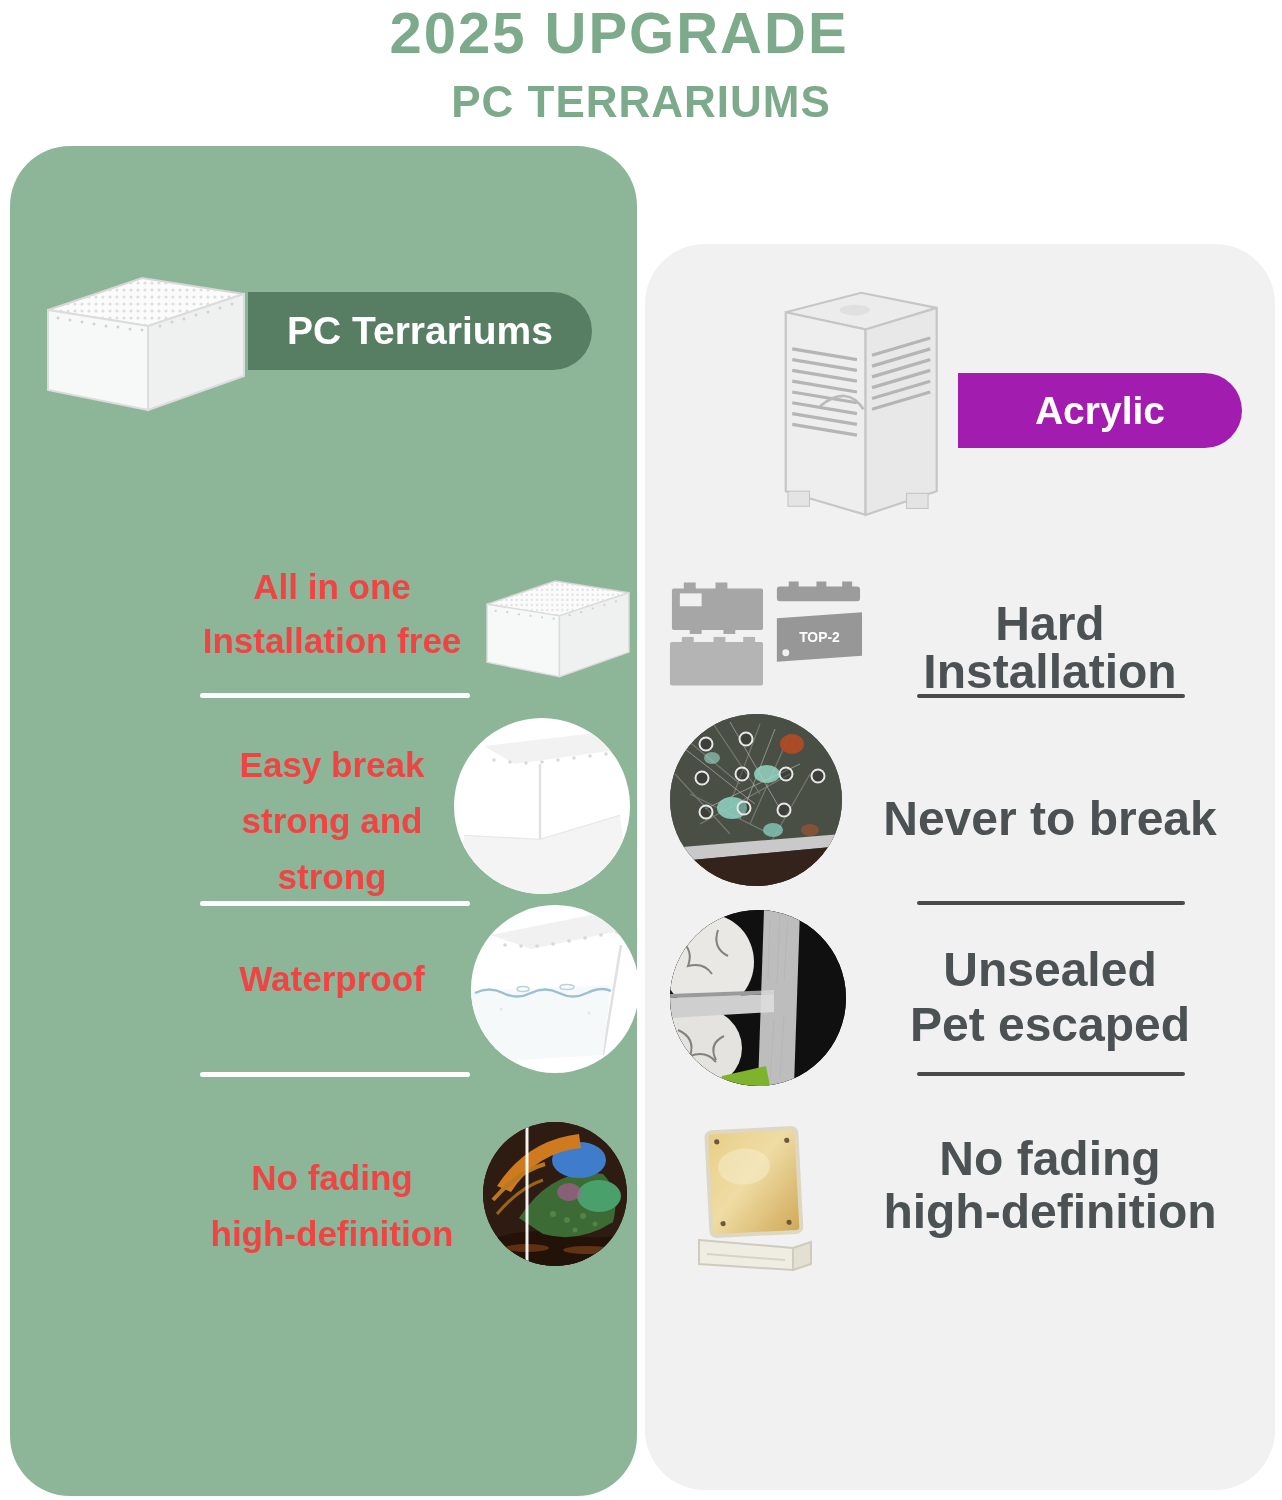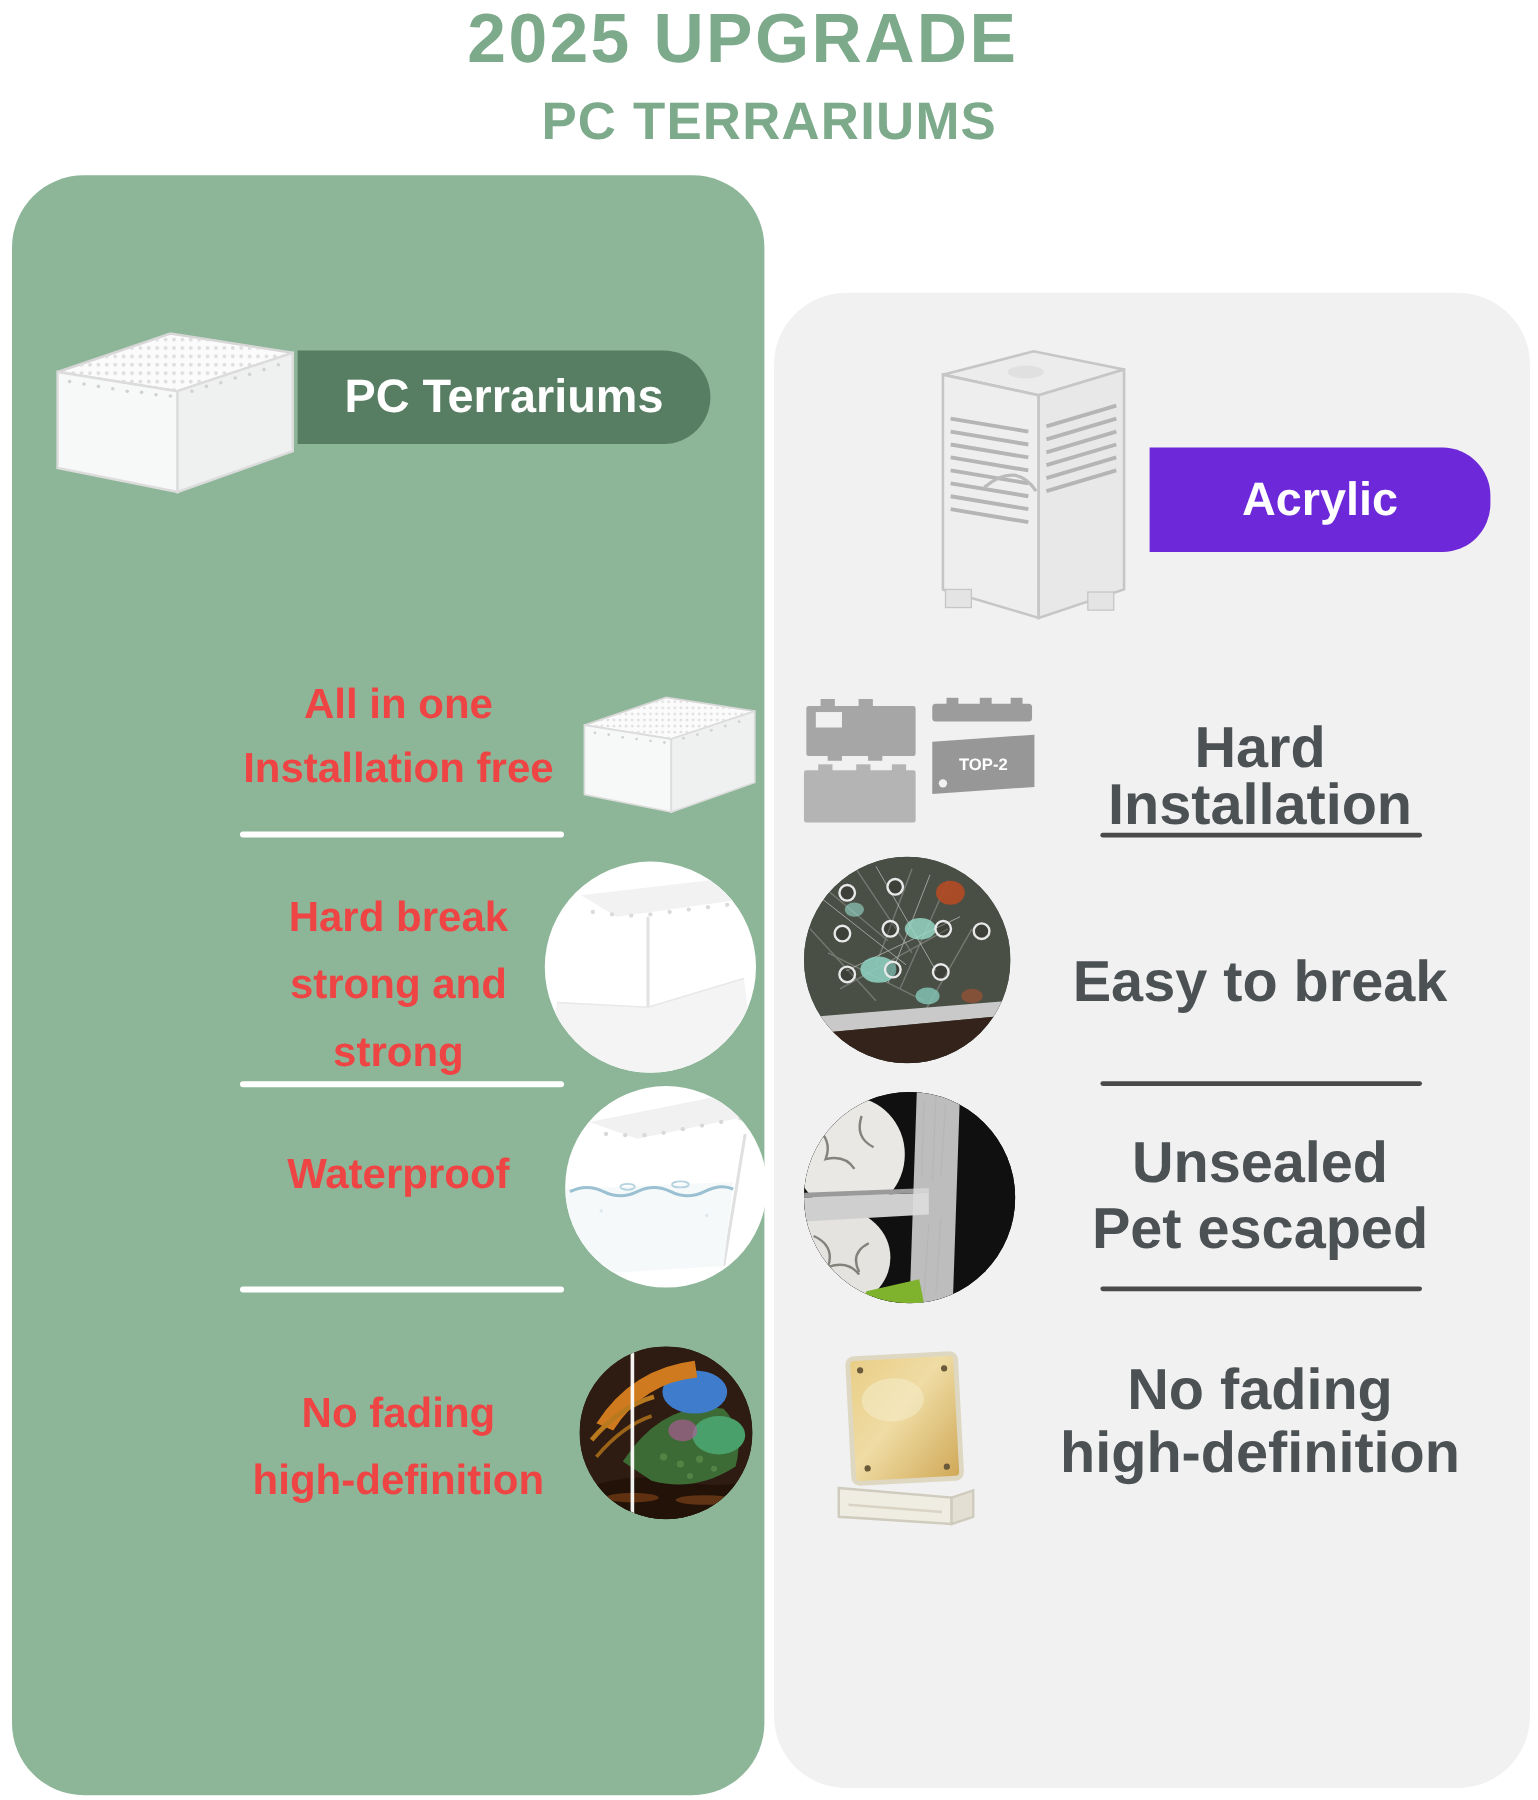--- a/index.html
+++ b/index.html
@@ -13,21 +13,21 @@
          font-size:44px;line-height:52px;font-weight:800;letter-spacing:1px;color:#7caa8a;}
 
   
   .panel{position:absolute;border-radius:60px;}
   .panel-green{left:10px;top:146px;width:627px;height:1350px;background:#8db698;}
   .panel-gray{left:645px;top:244px;width:630px;height:1246px;background:#f1f1f2;}
 
   
   .pill{position:absolute;border-radius:0 40px 40px 0;display:flex;align-items:center;justify-content:center;}
   .pill-green{left:248px;top:292px;width:344px;height:78px;background:#577e63;}
-  .pill-gray{left:958px;top:373px;width:284px;height:87px;background:#6d28d9;}
+  .pill-gray{left:958px;top:373px;width:284px;height:75px;background:#a21caf;}
   .pill span{color:#ffffff;font-weight:700;font-size:39px;}
 
   
   .feature-text{position:absolute;width:340px;text-align:center;font-weight:700;}
   .feature-text div{display:block;}
   .ft-left{left:162px;color:#ef4444;font-size:35px;}
   .ft-right{left:880px;color:#4c5153;font-size:48px;}
 
   
   .divider{position:absolute;border-radius:3px;}
@@ -147,21 +147,21 @@
           <circle cx="148" cy="55" r="1.6"></circle>
           <circle cx="164" cy="50" r="1.6"></circle>
         <circle cx="180" cy="45" r="1.6"></circle>
           <circle cx="196" cy="40" r="1.6"></circle>
       </g>
     </svg>
   </div>
   <div class="divider div-left" style="top:693px;"></div>
 
   <div class="feature-text ft-left" style="top:737px;line-height:56px;">
-    <div>Hard break</div>
+    <div>Easy break</div>
     <div>strong and</div>
     <div>strong</div>
   </div>
   <div class="circle circle-white" style="left:454px;top:718px;width:176px;height:176px;">
     <svg viewBox="0 0 176 176">
       <polygon points="30,28 150,14 176,30 60,46" fill="#f2f2f2"></polygon>
       <g fill="#dadada">
         <circle cx="40" cy="42" r="1.8"></circle>
           <circle cx="56" cy="44" r="1.8"></circle>
           <circle cx="72" cy="45" r="1.8"></circle>
@@ -299,21 +299,21 @@
           <circle cx="148" cy="62" r="6.5"></circle>
         <circle cx="36" cy="98" r="6.5"></circle>
           <circle cx="74" cy="94" r="6.5"></circle>
           <circle cx="114" cy="96" r="6.5"></circle>
       </g>
       <polygon points="0,134 172,120 172,132 0,148" fill="#c9c9c9"></polygon>
       <polygon points="0,148 172,132 172,172 0,172" fill="#33231a"></polygon>
     </svg>
   </div>
   <div class="feature-text ft-right" style="top:795px;line-height:48px;">
-    <div>Easy to break</div>
+    <div>Never to break</div>
   </div>
   <div class="divider div-right" style="top:901px;"></div>
 
   <div class="circle" style="left:670px;top:910px;width:176px;height:176px;background:#101010;">
     <svg viewBox="0 0 176 176">
       <rect width="176" height="176" fill="#101010"></rect>
       <ellipse cx="38" cy="52" rx="46" ry="48" fill="#e9e8e4"></ellipse>
       <ellipse cx="30" cy="138" rx="42" ry="40" fill="#e4e3df"></ellipse>
       <g stroke="#6a6a64" stroke-width="2" fill="none" opacity="0.8">
         <path d="M10,30 q14,10 8,26 q16,-4 24,8"></path>

